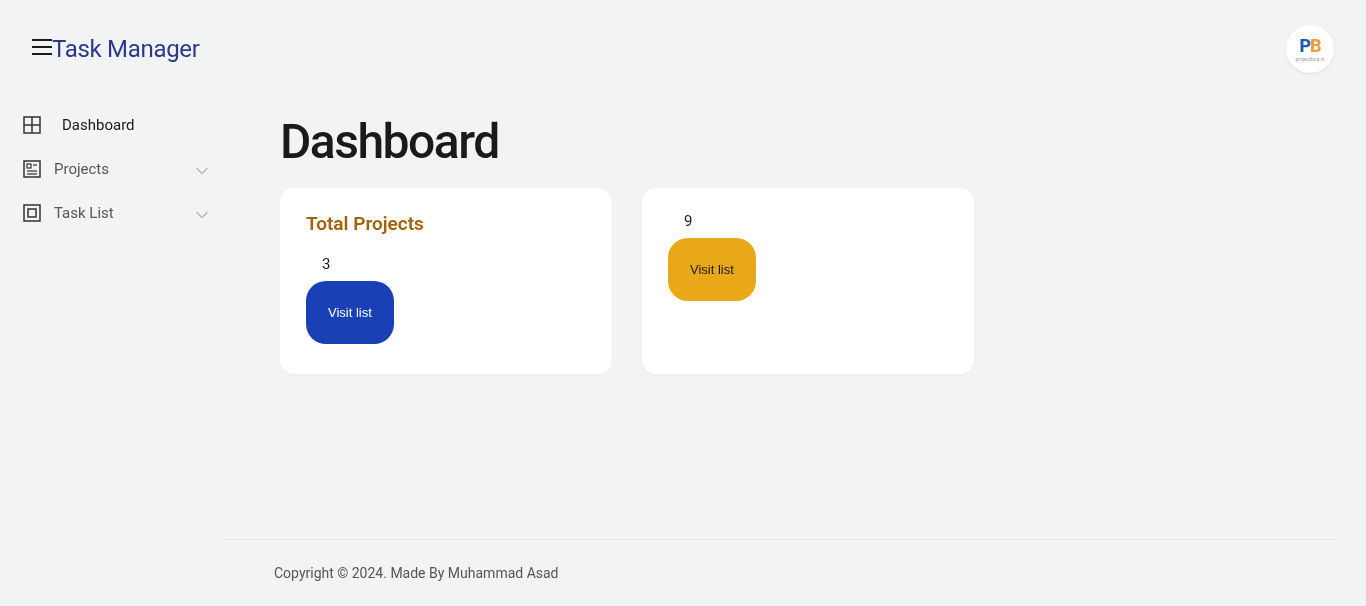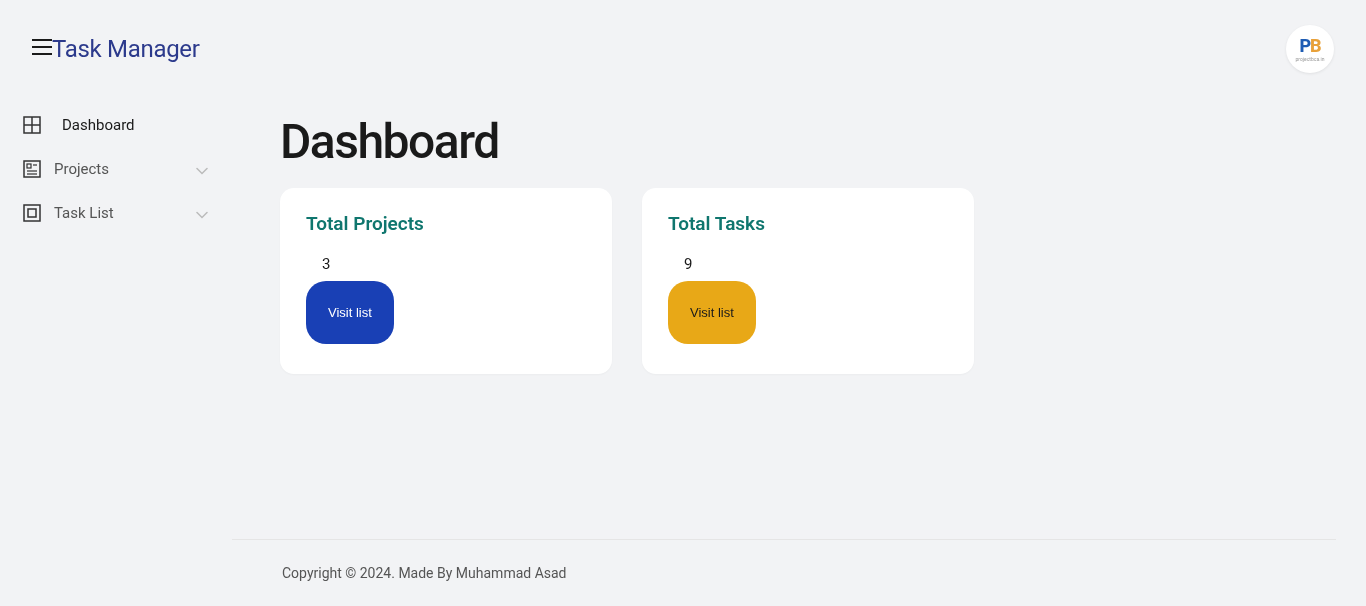--- a/index.html
+++ b/index.html
@@ -129,21 +129,21 @@
     .card {
       background: #fff;
       border-radius: 14px;
       padding: 24px 26px 30px 26px;
       width: 332px;
       box-shadow: 0 1px 2px rgba(0,0,0,0.03);
     }
     .card-title {
       font-size: 19px;
       font-weight: 600;
-      color: #0f766e;
+      color: #a16207;
       margin-bottom: 20px;
     }
     .card-value {
       font-size: 15px;
       color: #1a1a1a;
       margin-left: 16px;
       margin-bottom: 8px;
     }
     .visit-btn {
       border: none;
@@ -157,21 +157,21 @@
       background: #1940b5;
       color: #fff;
     }
     .visit-btn.yellow {
       background: #e8a817;
       color: #1a1a1a;
     }
     .footer {
       position: absolute;
       bottom: 0;
-      left: 232px;
+      left: 224px;
       right: 30px;
       border-top: 1px solid #e5e5e5;
       padding: 25px 50px;
       font-size: 14px;
       color: #555;
     }
   </style>
 </head>
 <body>
 
@@ -246,21 +246,20 @@
 
   <div class="main">
     <h1 class="page-title">Dashboard</h1>
     <div class="cards">
       <div class="card">
         <div class="card-title">Total Projects</div>
         <div class="card-value">3</div>
         <button class="visit-btn blue">Visit list</button>
       </div>
       <div class="card">
-        <div class="card-title">Total Tasks</div>
         <div class="card-value">9</div>
         <button class="visit-btn yellow">Visit list</button>
       </div>
     </div>
   </div>
 </div>
 
 <div class="footer">
   <span>Copyright © 2024. Made By Muhammad Asad</span>
 </div>

